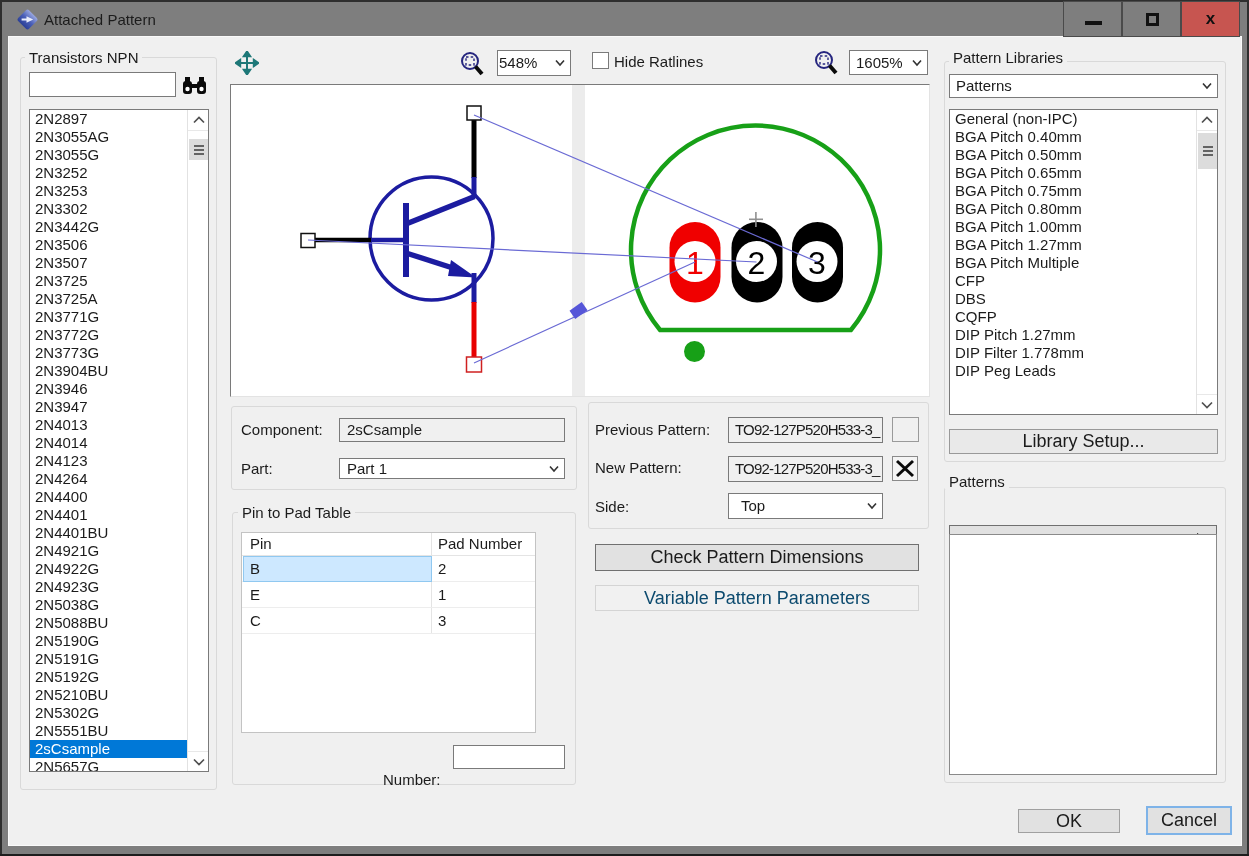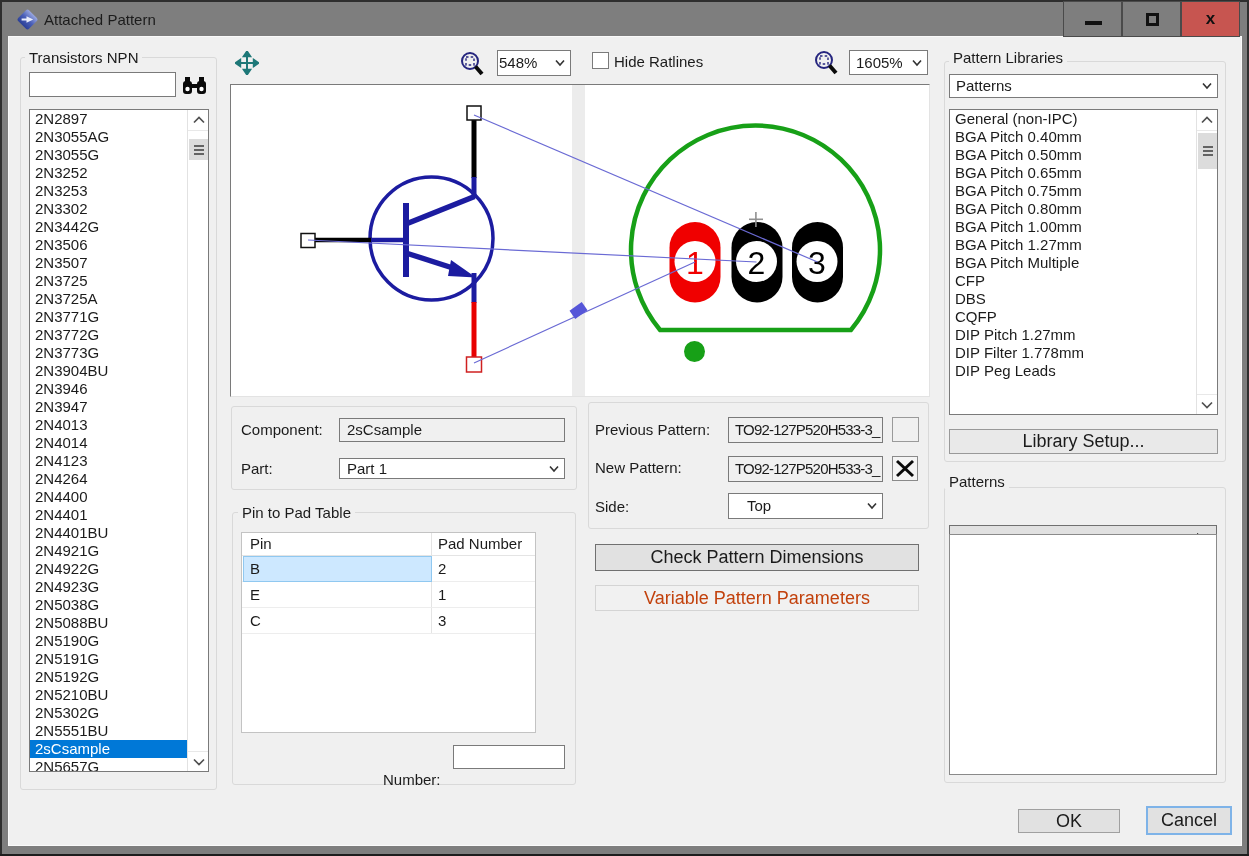--- a/index.html
+++ b/index.html
@@ -245,26 +245,26 @@
 <div class="abs lbl" style="left:595px;top:459px;">New Pattern:</div>
 <div class="abs inp ro" style="left:728px;top:456px;width:155px;height:26px;line-height:24px;padding-left:6px;overflow:hidden;letter-spacing:-0.8px;">TO92-127P520H533-3_</div>
 <div class="abs" style="left:892px;top:456px;width:26px;height:25px;background:#f4f4f4;border:1px solid #8a8a8a;box-sizing:border-box;">
  <svg width="24" height="23" viewBox="0 0 24 23">
       <g stroke="#0a0a0a" stroke-width="3">
         <line x1="4" y1="4" x2="20" y2="19"></line>
         <line x1="20" y1="4" x2="4" y2="19"></line>
       </g>
     </svg></div>
 <div class="abs lbl" style="left:595px;top:498px;">Side:</div>
-<div class="abs inp" style="left:728px;top:493px;width:155px;height:26px;line-height:24px;padding-left:18px;">Top
+<div class="abs inp" style="left:728px;top:493px;width:155px;height:26px;line-height:24px;padding-left:12px;">Top
  <svg class="chev" viewBox="0 0 10 8">
       <polyline points="1,1.5 5,6 9,1.5" fill="none" stroke="#333" stroke-width="1.6"></polyline>
     </svg></div>
 <div class="abs btn" style="left:595px;top:544px;width:324px;height:27px;">Check Pattern Dimensions</div>
-<div class="abs btn" style="left:595px;top:585px;width:324px;height:26px;background:#f1f1f1;border-color:#d4d4d4;color:#c2410c;">Variable Pattern Parameters</div>
+<div class="abs btn" style="left:595px;top:585px;width:324px;height:26px;background:#f1f1f1;border-color:#d4d4d4;color:#0c4a6e;">Variable Pattern Parameters</div>
 
 <div class="abs grp" style="left:944px;top:61px;width:282px;height:401px;"></div>
 <div class="abs gl" style="left:949px;top:50px;">Pattern Libraries</div>
 <div class="abs inp" style="left:949px;top:74px;width:269px;height:24px;line-height:22px;padding-left:6px;">Patterns
  <svg class="chev" viewBox="0 0 10 8">
       <polyline points="1,1.5 5,6 9,1.5" fill="none" stroke="#333" stroke-width="1.6"></polyline>
     </svg></div>
 <div class="abs" id="rightlist" style="left:949px;top:109px;width:269px;height:306px;border:1px solid #7a7a7a;background:#fff;box-sizing:border-box;overflow:hidden;">
     <div class="li" style="width:241px">General (non-IPC)</div>
     <div class="li" style="width:241px">BGA Pitch 0.40mm</div>

